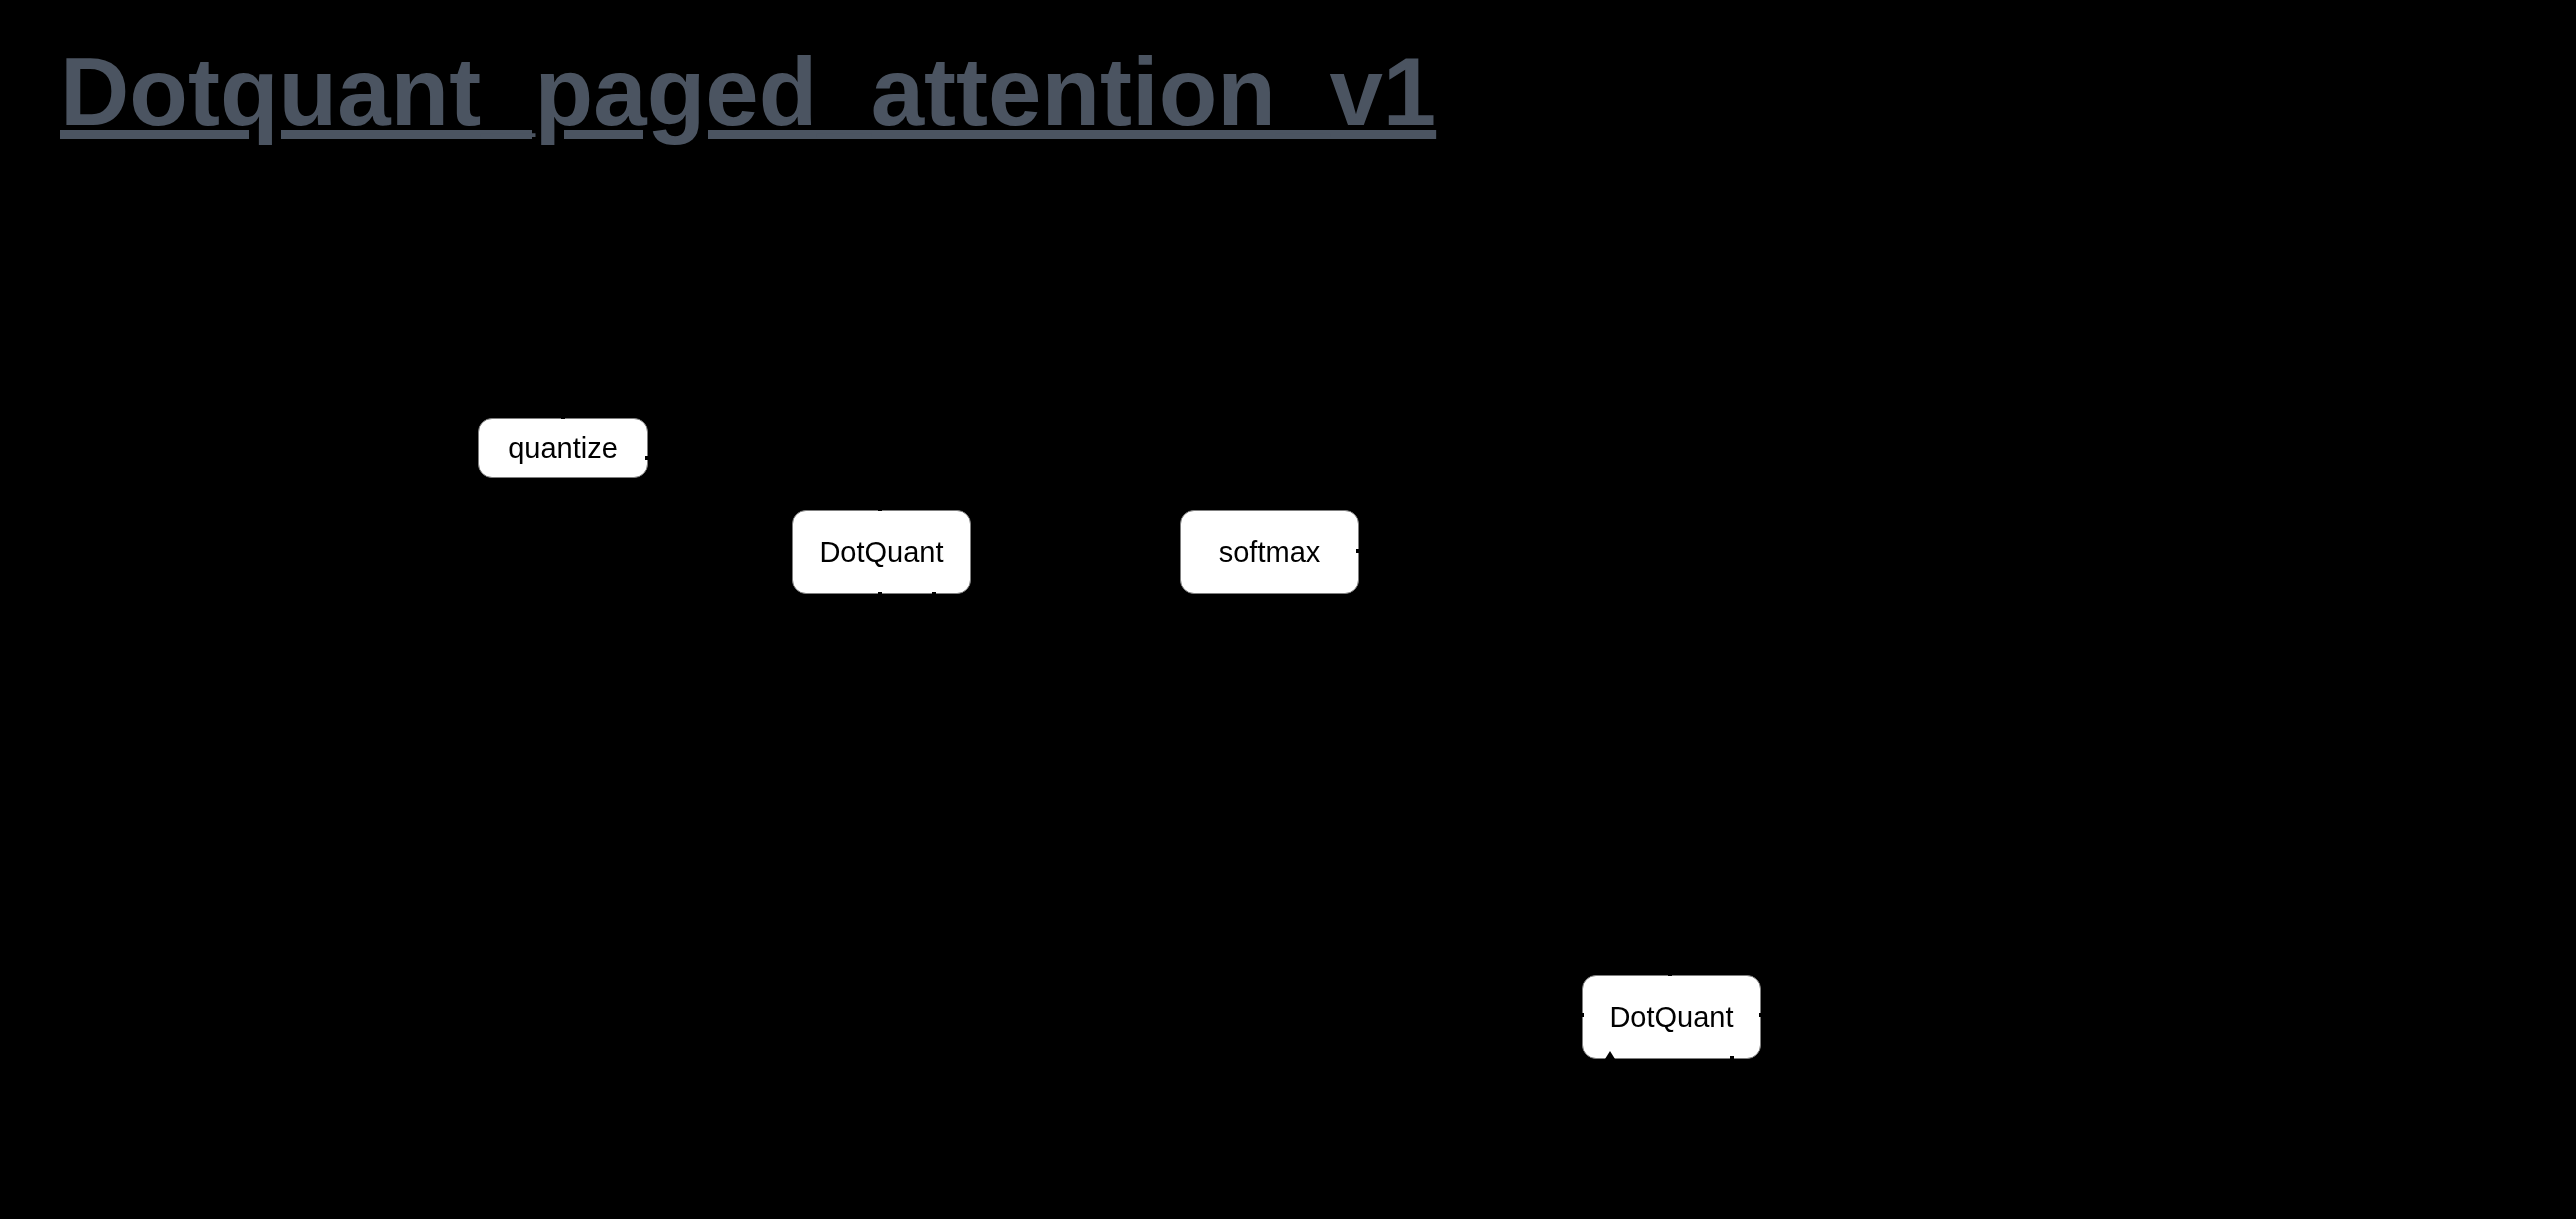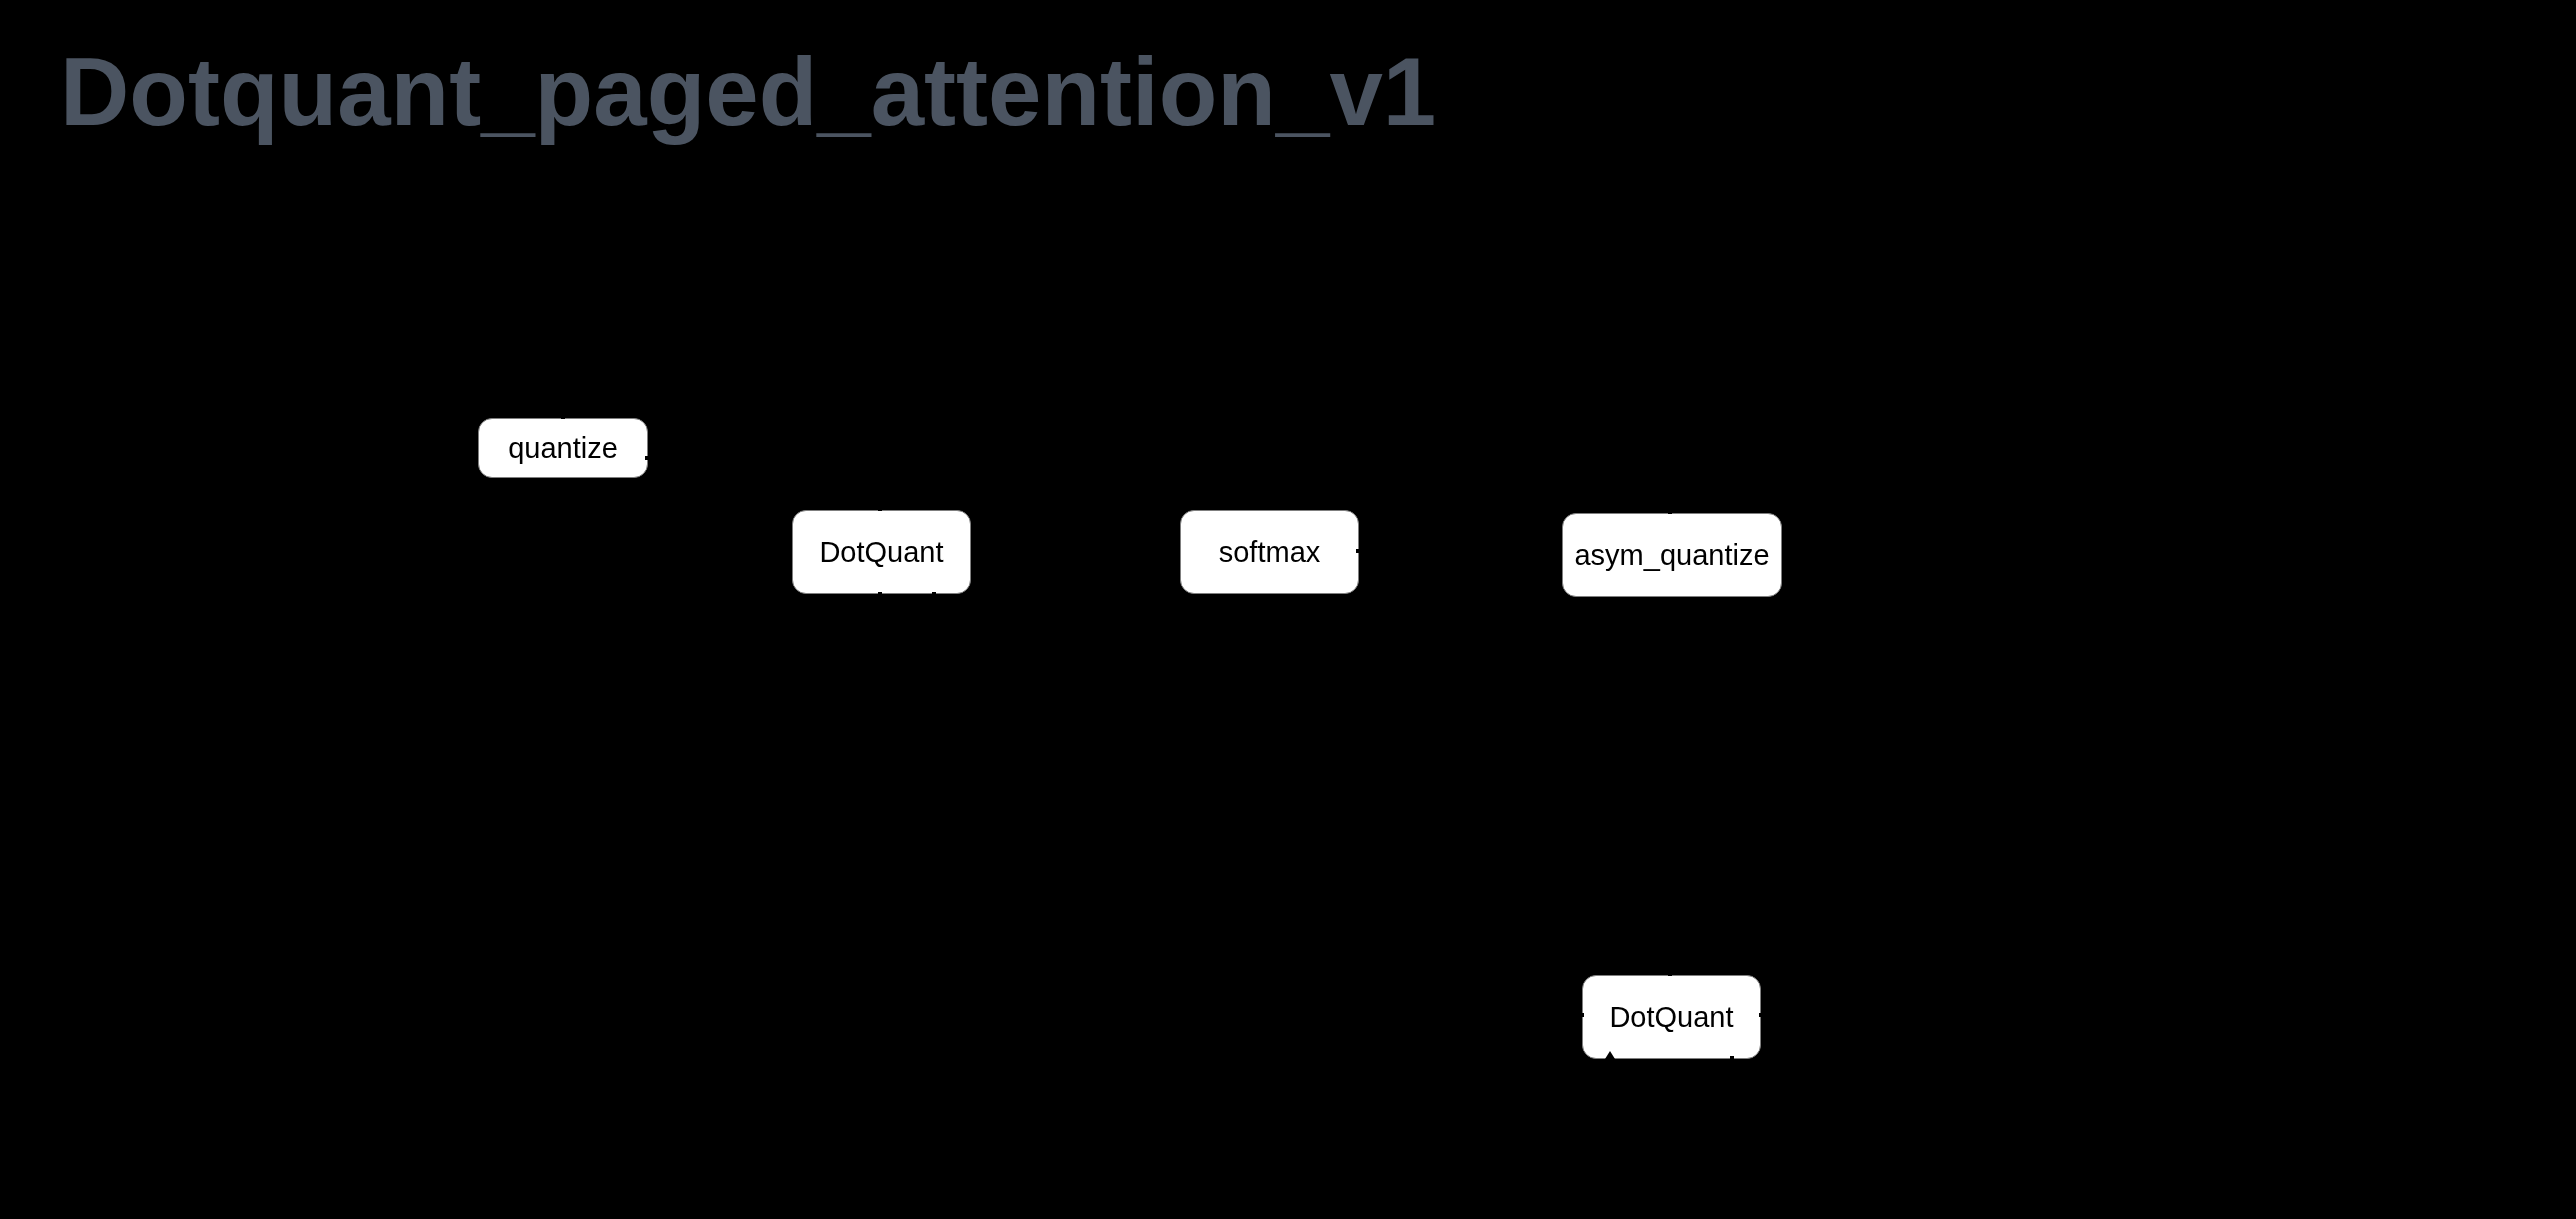--- a/index.html
+++ b/index.html
@@ -18,20 +18,21 @@
   .title {
     position: absolute;
     left: 60px;
     top: 44px;
     margin: 0;
     font-size: 96px;
     line-height: 1;
     font-weight: bold;
     color: var(--title, #4b5461);
     white-space: nowrap;
+    text-decoration: underline;
   }
   .node {
     position: absolute;
     box-sizing: border-box;
     background: var(--node-fill, #ffffff);
     border: 1.9px solid var(--node-border, #7f7f7f);
     border-radius: 14px;
     display: flex;
     align-items: center;
     justify-content: center;
@@ -74,23 +75,20 @@
   </div>
 
   <div class="node node-2">
     <span class="node-label">DotQuant</span>
   </div>
 
   <div class="node node-3">
     <span class="node-label">softmax</span>
   </div>
 
-  <div class="node node-4">
-    <span class="node-label">asym_quantize</span>
-  </div>
 
   <div class="node node-5">
     <span class="node-label">DotQuant</span>
   </div>
 
   <div class="tick" style="left:561px;  top:415px;"></div>
   <div class="tick" style="left:645px; top:456px;"></div>
   <div class="tick" style="left:878px; top:507px;"></div>
   <div class="tick" style="left:878px; top:592px;"></div>
   <div class="tick" style="left:932px; top:592px;"></div>

